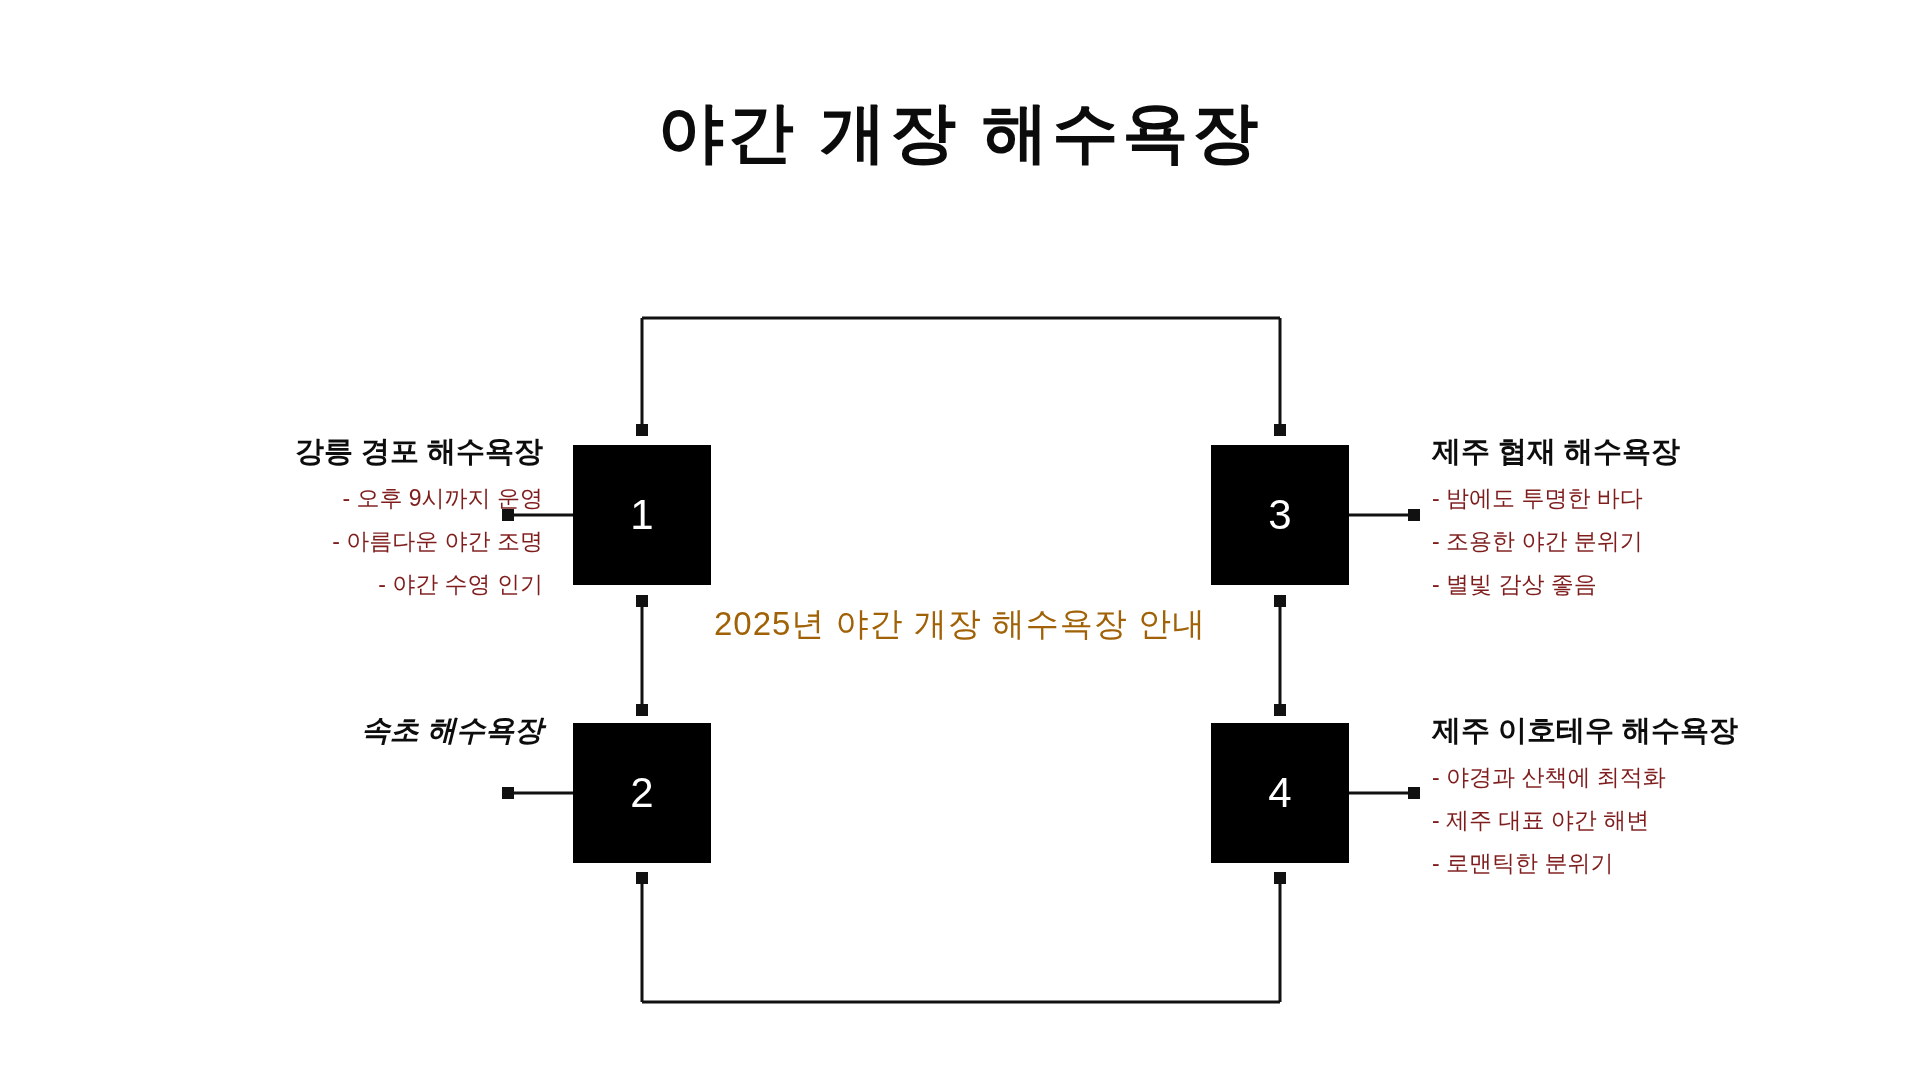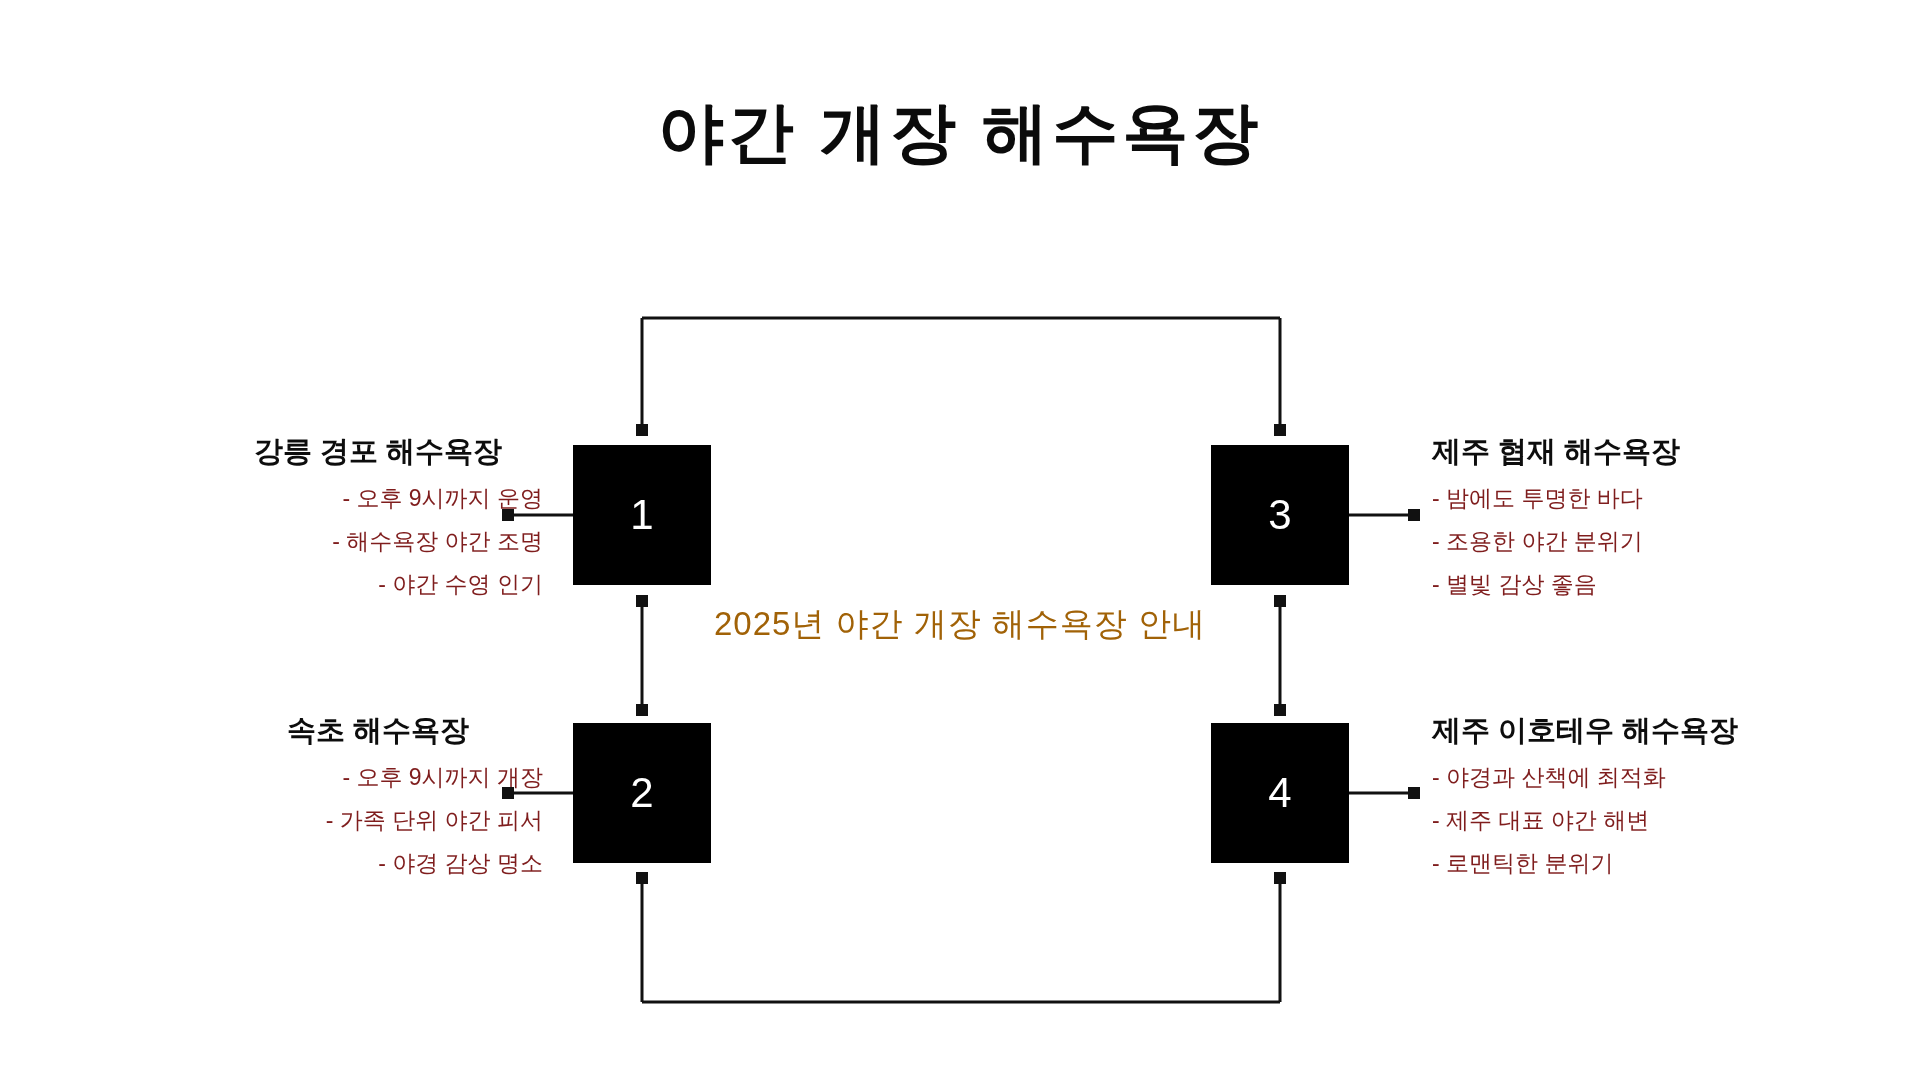--- a/index.html
+++ b/index.html
@@ -67,32 +67,32 @@
 
   
   .label-block {
     position: absolute;
     width: 330px;
   }
   .label-block.left  { text-align: right; right: 1425px; }
   .label-block.right { text-align: left;  left: 1432px; }
 
   #label-1 { top: 433px; }
-  #label-2 { top: 712px; }
+  #label-2 { top: 712px; font-style: italic; }
   #label-3 { top: 433px; }
   #label-4 { top: 712px; }
 
   .label-title {
     font-size: 29px;
     font-weight: 700;
     color: #0d0d0d;
     line-height: 1.25;
     white-space: nowrap;
   }
-  .label-block.left .label-title  { margin-right: 0; text-align: center; }
+  .label-block.left .label-title  { margin-right: 0; }
   .bullet-list {
     margin: 18px 0 0 0;
     padding: 0;
     list-style: none;
   }
   .bullet-item {
     font-size: 23px;
     font-weight: 400;
     color: #7f1d1d;
     line-height: 1.0;
@@ -170,32 +170,27 @@
 
   <div class="node-box" id="node-1">1</div>
   <div class="node-box" id="node-2">2</div>
   <div class="node-box" id="node-3">3</div>
   <div class="node-box" id="node-4">4</div>
 
   <div class="label-block left" id="label-1">
     <div class="label-title">강릉 경포 해수욕장</div>
     <ul class="bullet-list">
       <li class="bullet-item">- 오후 9시까지 운영</li>
-      <li class="bullet-item">- 해수욕장 야간 조명</li>
+      <li class="bullet-item">- 아름다운 야간 조명</li>
       <li class="bullet-item">- 야간 수영 인기</li>
     </ul>
   </div>
 
   <div class="label-block left" id="label-2">
     <div class="label-title">속초 해수욕장</div>
-    <ul class="bullet-list">
-      <li class="bullet-item">- 오후 9시까지 개장</li>
-      <li class="bullet-item">- 가족 단위 야간 피서</li>
-      <li class="bullet-item">- 야경 감상 명소</li>
-    </ul>
   </div>
 
   <div class="label-block right" id="label-3">
     <div class="label-title">제주 협재 해수욕장</div>
     <ul class="bullet-list">
       <li class="bullet-item">- 밤에도 투명한 바다</li>
       <li class="bullet-item">- 조용한 야간 분위기</li>
       <li class="bullet-item">- 별빛 감상 좋음</li>
     </ul>
   </div>

